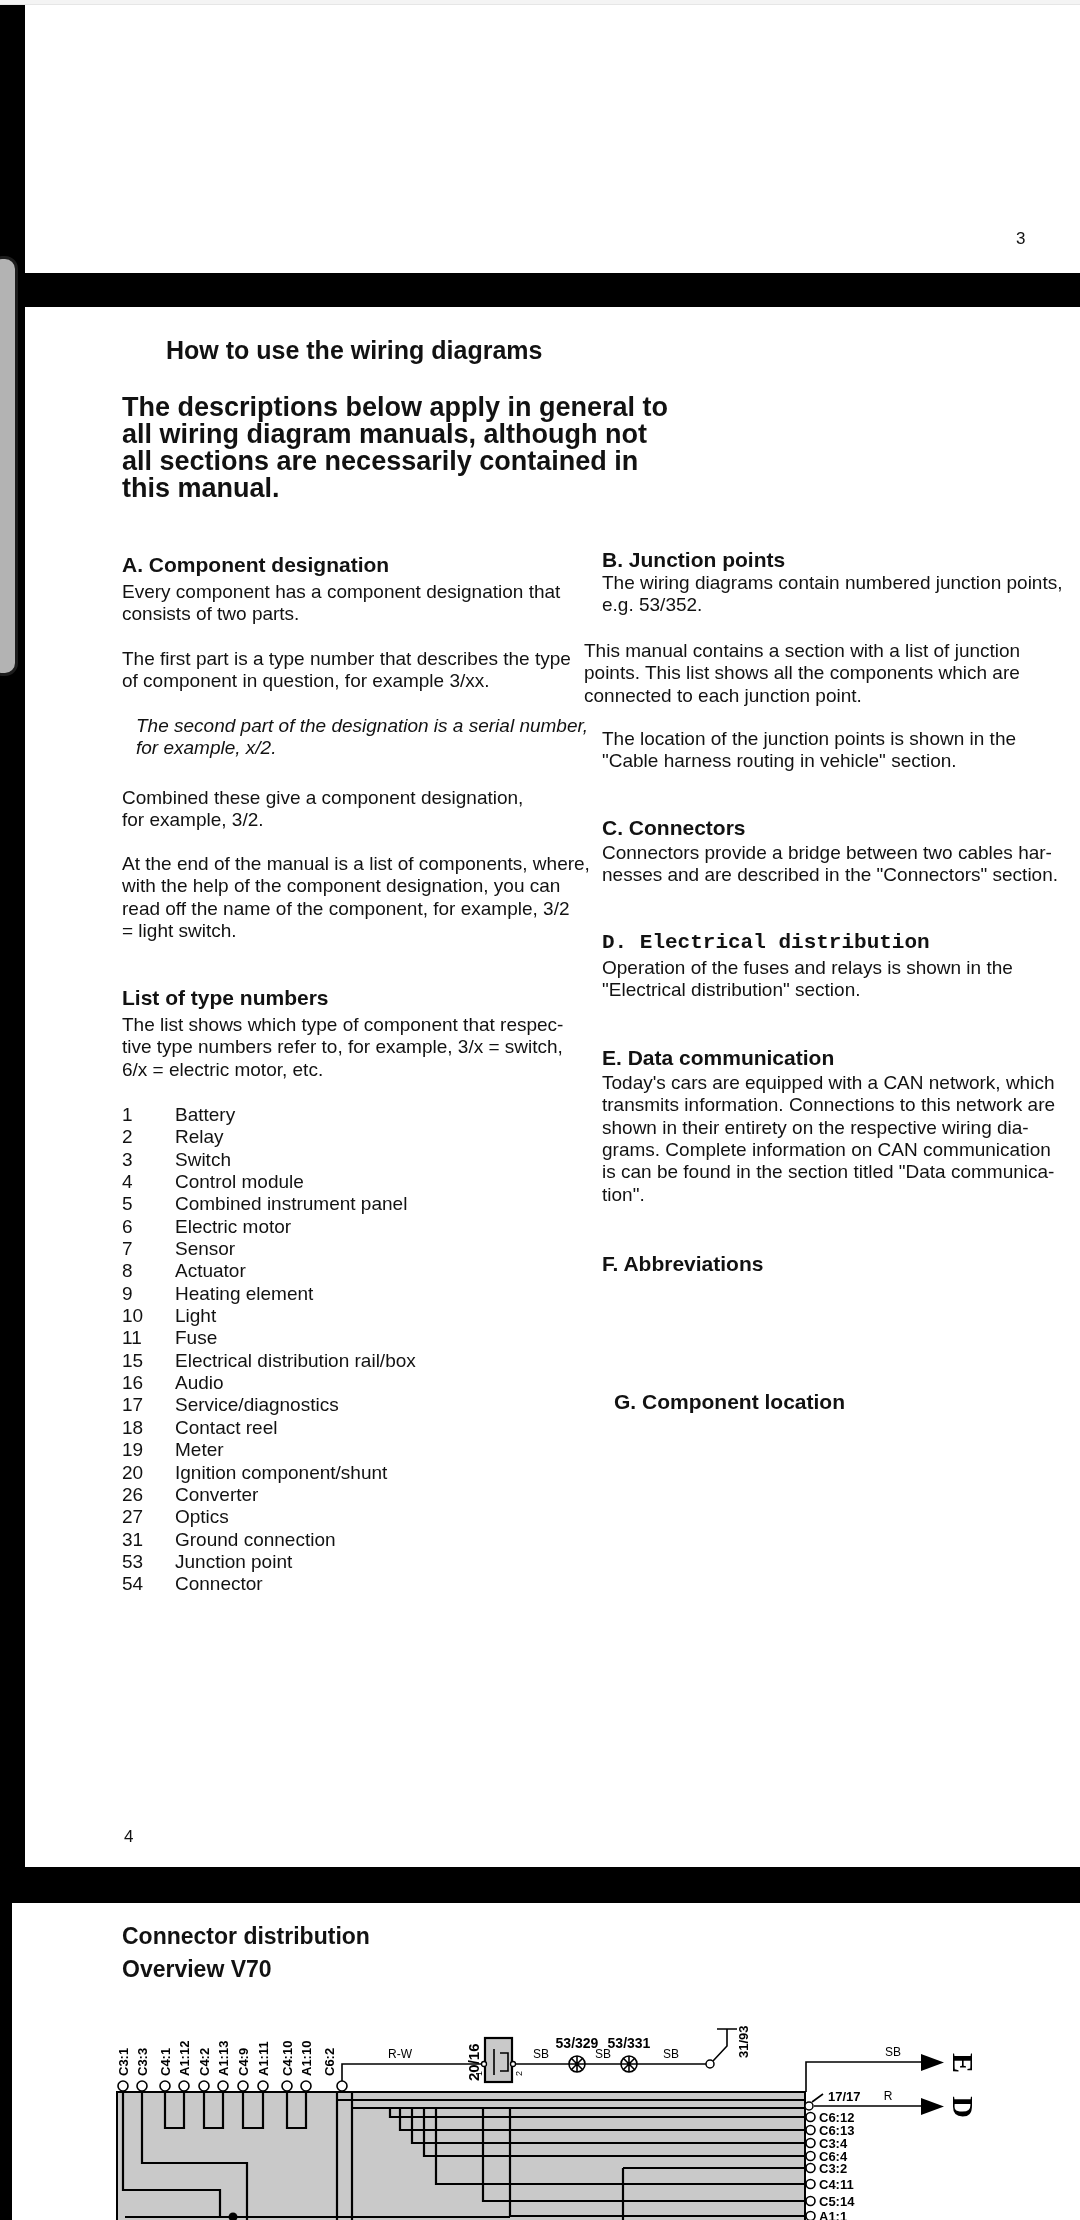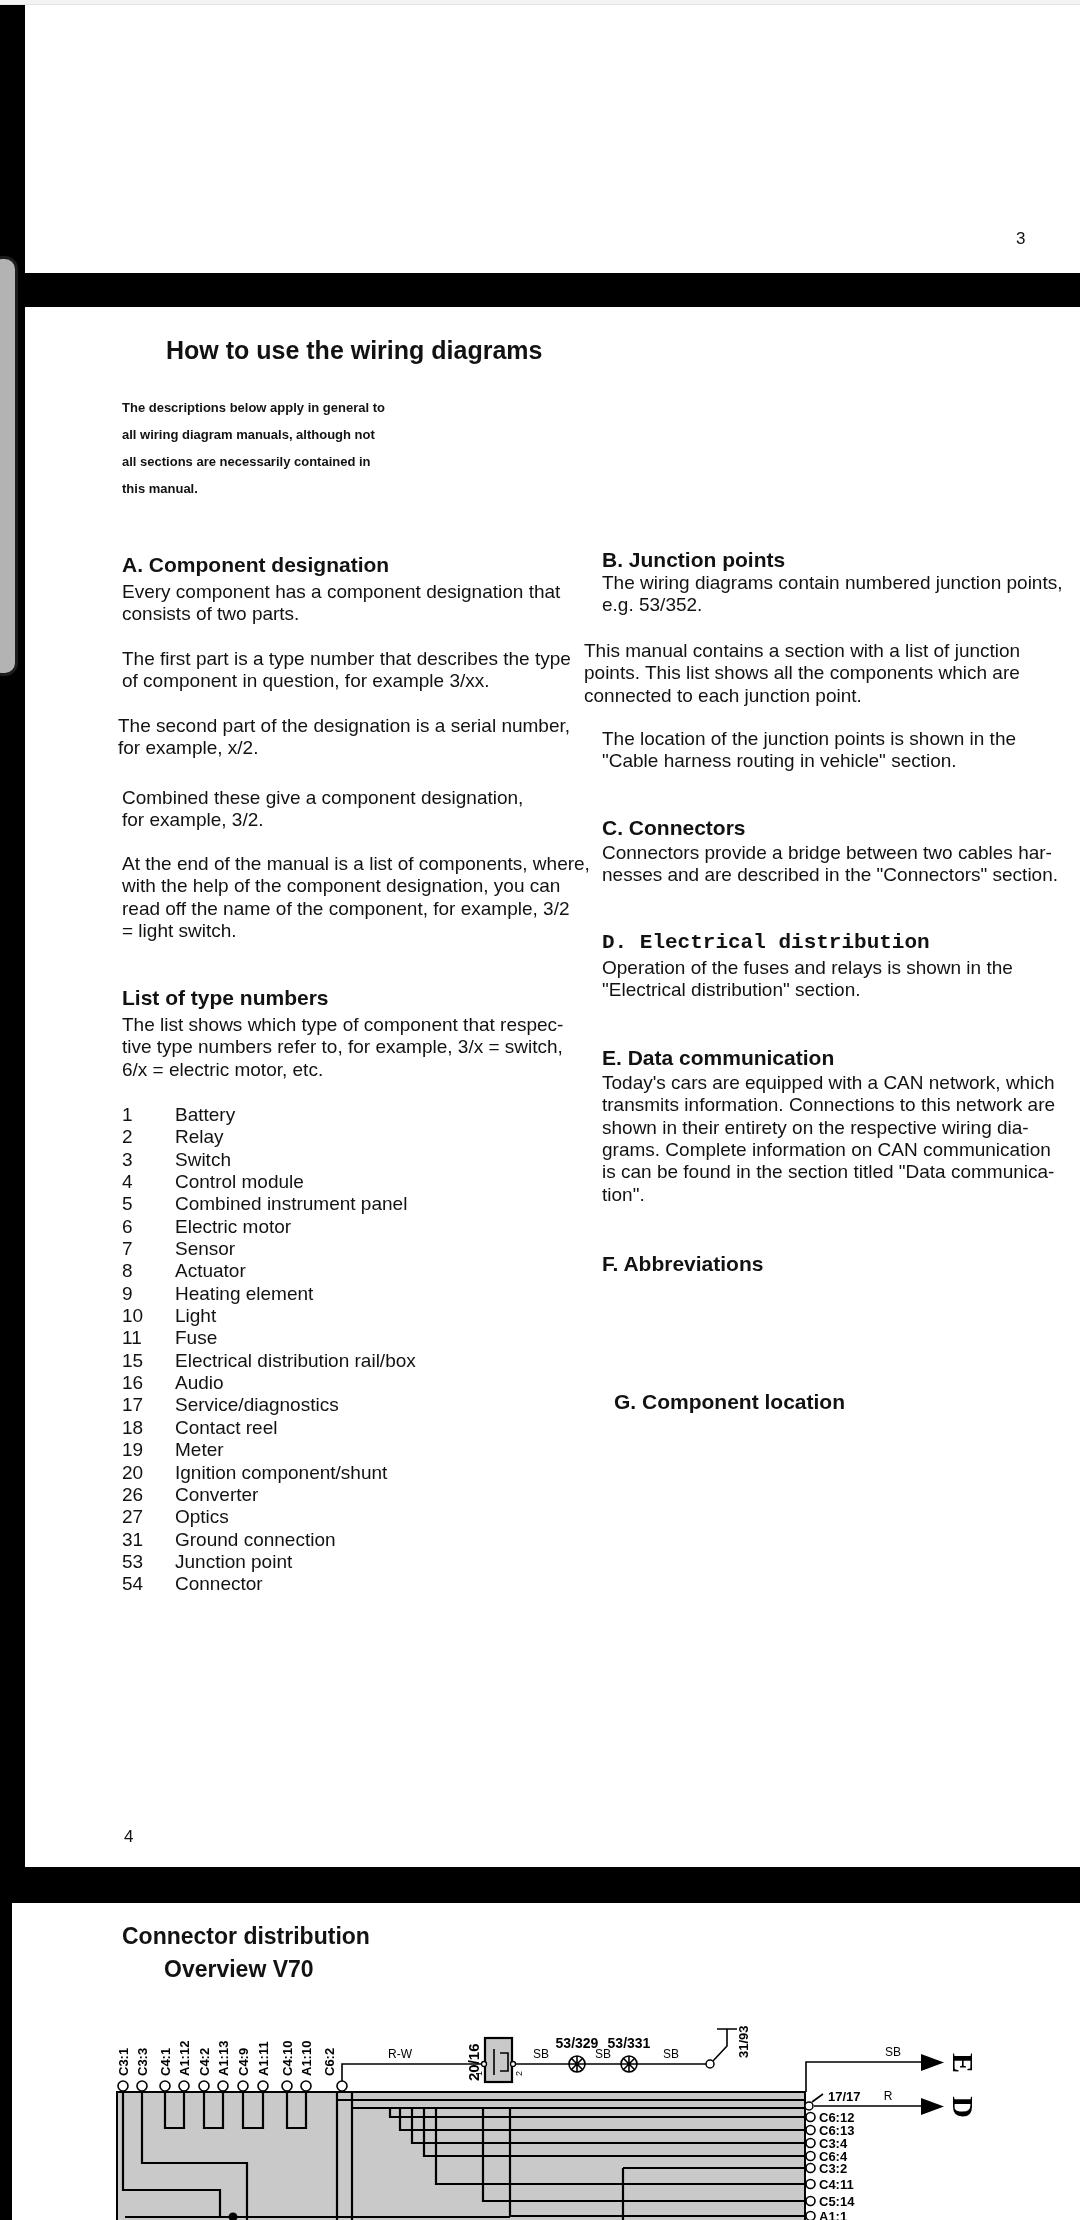--- a/index.html
+++ b/index.html
@@ -8,21 +8,21 @@
   .topedge{position:absolute;left:0;top:0;width:1080px;height:4px;background:#f4f4f4;border-bottom:1px solid #e6e6e6;z-index:6;}
   .page{position:absolute;background:#ffffff;z-index:1;}
   .gap{position:absolute;left:0;width:1080px;background:#000;z-index:2;}
   .scrollpill{position:absolute;left:-11px;top:256px;width:23px;height:414px;background:#b3b3b3;
               border:3px solid #1c1c1c;border-radius:13px;z-index:7;}
   .txt{position:absolute;white-space:pre-line;z-index:3;}
   .h1{font-weight:bold;font-size:25px;margin-left:44px;}
   .h2{font-weight:bold;font-size:21px;}
   .h2big{font-weight:bold;font-size:23px;line-height:33px;}
   .bodytxt{font-size:19px;line-height:22.35px;}
-  .introb{font-weight:bold;font-size:13px;line-height:27px;}
+  .introb{font-weight:bold;font-size:27px;line-height:27px;}
   .pagenum{font-size:17px;}
   #type-list{position:absolute;left:122px;top:1104px;font-size:19px;line-height:22.35px;z-index:3;}
   .tn-row{display:flex;height:22.35px;}
   .tn-num{width:53px;}
   #diagram{position:absolute;left:0;top:1990px;z-index:4;}
   .wire{fill:none;stroke:#000;stroke-width:2.2px;}
   .thin{fill:none;stroke:#000;stroke-width:1.6px;}
   .dlbl{font:bold 13px "Liberation Sans",sans-serif;fill:#000;}
   .dlbl14{font:bold 14px "Liberation Sans",sans-serif;fill:#000;}
   .dlbl15{font:bold 15px "Liberation Sans",sans-serif;fill:#000;}
@@ -51,21 +51,21 @@
   <div class="txt introb" style="left:122px;top:394px;">The descriptions below apply in general to
 all wiring diagram manuals, although not
 all sections are necessarily contained in
 this manual.</div>
 
   <div class="txt h2" style="left:122px;top:553px;">A. Component designation</div>
   <div class="txt bodytxt" style="left:122px;top:581px;">Every component has a component designation that
 consists of two parts.</div>
   <div class="txt bodytxt" style="left:122px;top:648px;">The first part is a type number that describes the type
 of component in question, for example 3/xx.</div>
-  <div class="txt bodytxt" style="left:118px;top:715px;">The second part of the designation is a serial number,
+  <div class="txt bodytxt" style="left:136px;top:715px;font-style:italic;">The second part of the designation is a serial number,
 for example, x/2.</div>
   <div class="txt bodytxt" style="left:122px;top:787px;">Combined these give a component designation,
 for example, 3/2.</div>
   <div class="txt bodytxt" style="left:122px;top:853px;">At the end of the manual is a list of components, where,
 with the help of the component designation, you can
 read off the name of the component, for example, 3/2
 = light switch.</div>
   <div class="txt h2" style="left:122px;top:986px;">List of type numbers</div>
   <div class="txt bodytxt" style="left:122px;top:1014px;">The list shows which type of component that respec-
 tive type numbers refer to, for example, 3/x = switch,
@@ -181,21 +181,21 @@
 shown in their entirety on the respective wiring dia-
 grams. Complete information on CAN communication
 is can be found in the section titled "Data communica-
 tion".</div>
   <div class="txt h2" style="left:602px;top:1252px;">F. Abbreviations</div>
   <div class="txt h2" style="left:602px;top:1390px;margin-left:12px;">G. Component location</div>
 
   <div class="txt pagenum" style="left:124px;top:1827px;">4</div>
 
   <div class="txt h2big" style="left:122px;top:1920px;">Connector distribution</div>
-  <div class="txt h2big" style="left:122px;top:1953px;margin-left:42px;">Overview V70</div>
+  <div class="txt h2big" style="left:122px;top:1953px;">Overview V70</div>
 
   <svg id="diagram" width="1080" height="230" viewBox="0 1990 1080 230">
 
     <rect x="117" y="2092" width="688" height="140" fill="#c9c9c9" stroke="#000" stroke-width="2"></rect>
 
     <g>
       <path class="wire" d="M123,2091 V2190 H220 V2217"></path>
       <path class="wire" d="M142,2091 V2163 H247 V2222"></path>
       <path class="wire" d="M165,2091 V2128 H184 V2091"></path>
       <path class="wire" d="M204,2091 V2128 H223 V2091"></path>

